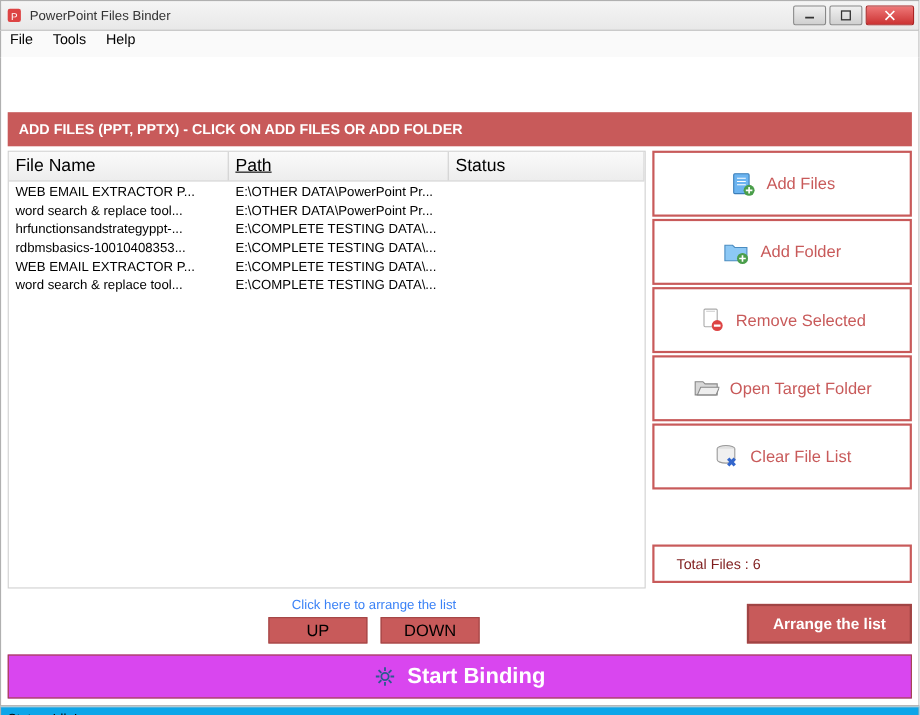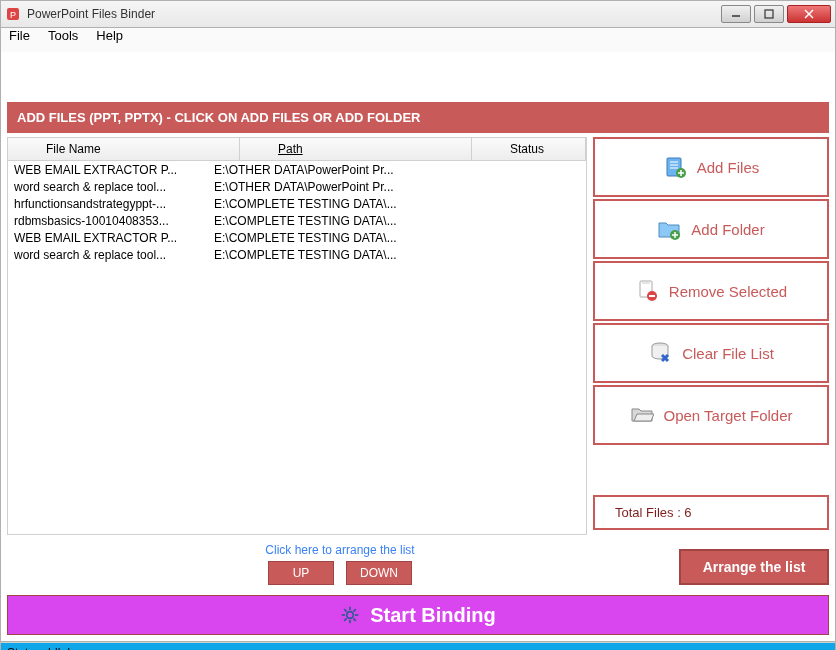--- a/index.html
+++ b/index.html
@@ -17,41 +17,41 @@
 .menubar span { cursor: pointer; font-size: 13px; }
 
 .app-body { border: 1px solid #b0b0b0; border-top: none; padding: 6px; background: #fff; }
 
 .banner { background: #c85a5a; color: #fff; font-weight: bold; font-size: 13px; padding: 8px 10px; margin-top: 44px; }
 
 .main-row { display: flex; gap: 6px; margin-top: 4px; }
 
 .file-table { flex: 1; border: 1px solid #d0d0d0; height: 398px; overflow: hidden; background: #fff; }
 .tbl-head { display: flex; background: linear-gradient(#fafafa, #ededed); border-bottom: 1px solid #d0d0d0; }
-.th { padding: 4px 6px; border-right: 1px solid #d0d0d0; font-size: 12px; margin-left: 32px; }
+.th { padding: 4px 6px; border-right: 1px solid #d0d0d0; font-size: 16px; }
 .th-file { width: 200px; }
 .th-path { width: 200px; text-decoration: underline; }
 .th-status { flex: 1; }
 .tbl-body { }
 .tr { display: flex; height: 17px; align-items: center; }
 .td { padding: 0 6px; font-size: 12px; white-space: nowrap; overflow: hidden; text-overflow: ellipsis; }
 .td-file { width: 200px; }
 .td-path { width: 200px; }
 .td-status { flex: 1; }
 
 .side-panel { width: 236px; display: flex; flex-direction: column; gap: 2px; }
 .side-btn { border: 2px solid #c85a5a; height: 60px; display: flex; align-items: center; justify-content: center; gap: 10px; color: #c85a5a; font-size: 15px; cursor: pointer; background: #fff; }
 .side-btn .icon { width: 24px; height: 24px; display: flex; align-items: center; justify-content: center; }
 .total-files { border: 2px solid #c85a5a; padding: 8px 20px; color: #7f1d1d; font-size: 13px; margin-top: 48px; }
 
 .arrange-row { display: flex; align-items: flex-end; margin-top: 8px; gap: 6px; }
 .arrange-left { flex: 1; text-align: center; }
 .arrange-hint { color: #3b82f6; font-size: 12px; margin-bottom: 4px; }
 .updown-btns { display: flex; justify-content: center; gap: 12px; }
-.ud-btn { background: #c85a5a; color: #ffffff; border: 1px solid #a04444; width: 66px; height: 24px; font-size: 12px; cursor: pointer; }
+.ud-btn { background: #c85a5a; color: #000000; border: 1px solid #a04444; width: 90px; height: 24px; font-size: 15px; cursor: pointer; }
 .arrange-btn { background: #c85a5a; color: #fff; border: 2px solid #a04444; width: 150px; height: 36px; font-size: 14px; font-weight: bold; cursor: pointer; display: flex; align-items: center; justify-content: center; }
 
 .start-row { margin-top: 10px; }
 .start-btn { background: #d946ef; color: #fff; height: 40px; display: flex; align-items: center; justify-content: center; gap: 10px; font-size: 20px; font-weight: bold; cursor: pointer; border: 1px solid #a04444; }
 .gear-icon { width: 20px; height: 20px; }
 
 .statusbar { height: 22px; border: 1px solid #b0b0b0; border-top: 1px solid #d0d0d0; display: flex; align-items: center; padding: 0 6px; font-size: 12px; background: #0ea5e9; position: relative; }
 .resize-grip { position: absolute; right: 2px; bottom: 2px; width: 12px; height: 12px; }
 </style>
 </head>
@@ -168,36 +168,36 @@
               <path d="M7 4 h8" stroke="#ccc"></path>
               <circle cx="17" cy="17" r="5" fill="#d44"></circle>
               <line x1="14" y1="17" x2="20" y2="17" stroke="#fff" stroke-width="2"></line>
             </svg>
         </span>
         <span>Remove Selected</span>
       </div>
       <div class="side-btn">
         <span class="icon">
           <svg viewBox="0 0 24 24">
+              <path d="M2 6 h7 l2 2 h11 v10 h-20 z" fill="#d8d8d8" stroke="#888"></path>
+              <path d="M4 18 l3 -7 h17 l-3 7 z" fill="#eee" stroke="#888"></path>
+            </svg>
+        </span>
+        <span>Open Target Folder</span>
+      </div>
+      <div class="side-btn">
+        <span class="icon">
+          <svg viewBox="0 0 24 24">
               <ellipse cx="12" cy="5" rx="8" ry="3" fill="#e0e0e0" stroke="#999"></ellipse>
               <path d="M4 5 v10 a8 3 0 0 0 16 0 v-10" fill="#f0f0f0" stroke="#999"></path>
               <line x1="14" y1="14" x2="20" y2="20" stroke="#36c" stroke-width="3"></line>
               <line x1="20" y1="14" x2="14" y2="20" stroke="#36c" stroke-width="3"></line>
             </svg>
         </span>
         <span>Clear File List</span>
-      </div>
-      <div class="side-btn">
-        <span class="icon">
-          <svg viewBox="0 0 24 24">
-              <path d="M2 6 h7 l2 2 h11 v10 h-20 z" fill="#d8d8d8" stroke="#888"></path>
-              <path d="M4 18 l3 -7 h17 l-3 7 z" fill="#eee" stroke="#888"></path>
-            </svg>
-        </span>
-        <span>Open Target Folder</span>
       </div>
       <div class="total-files">
         <span>Total Files : </span><span>6</span>
       </div>
     </div>
   </div>
 
   <div class="arrange-row">
     <div class="arrange-left">
       <div class="arrange-hint">Click here to arrange the list</div>

